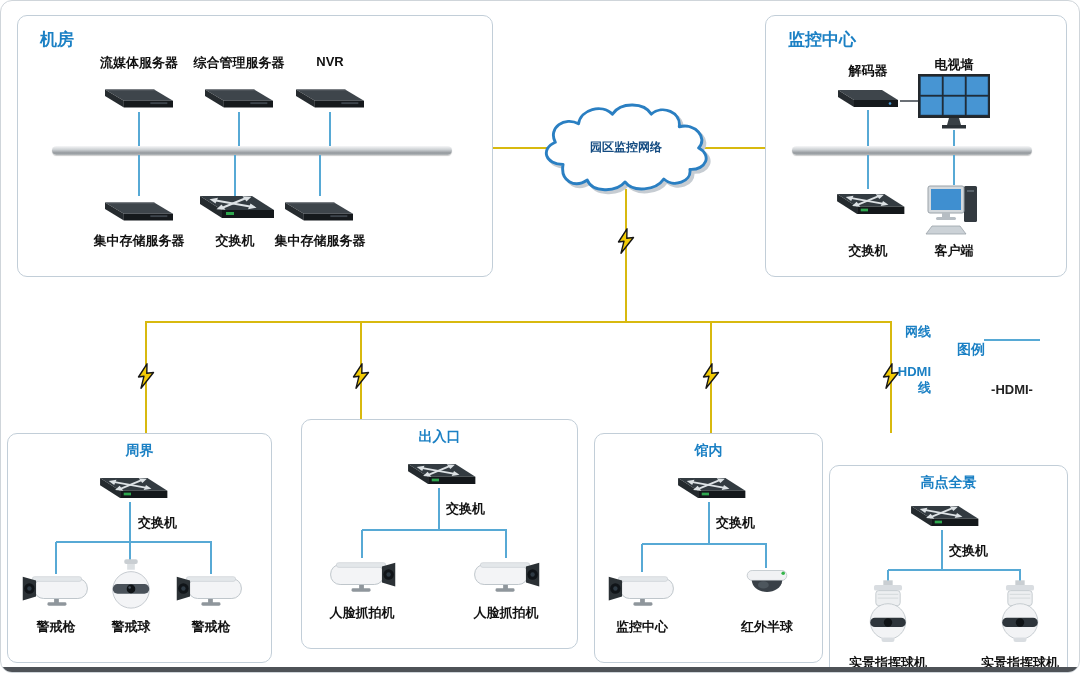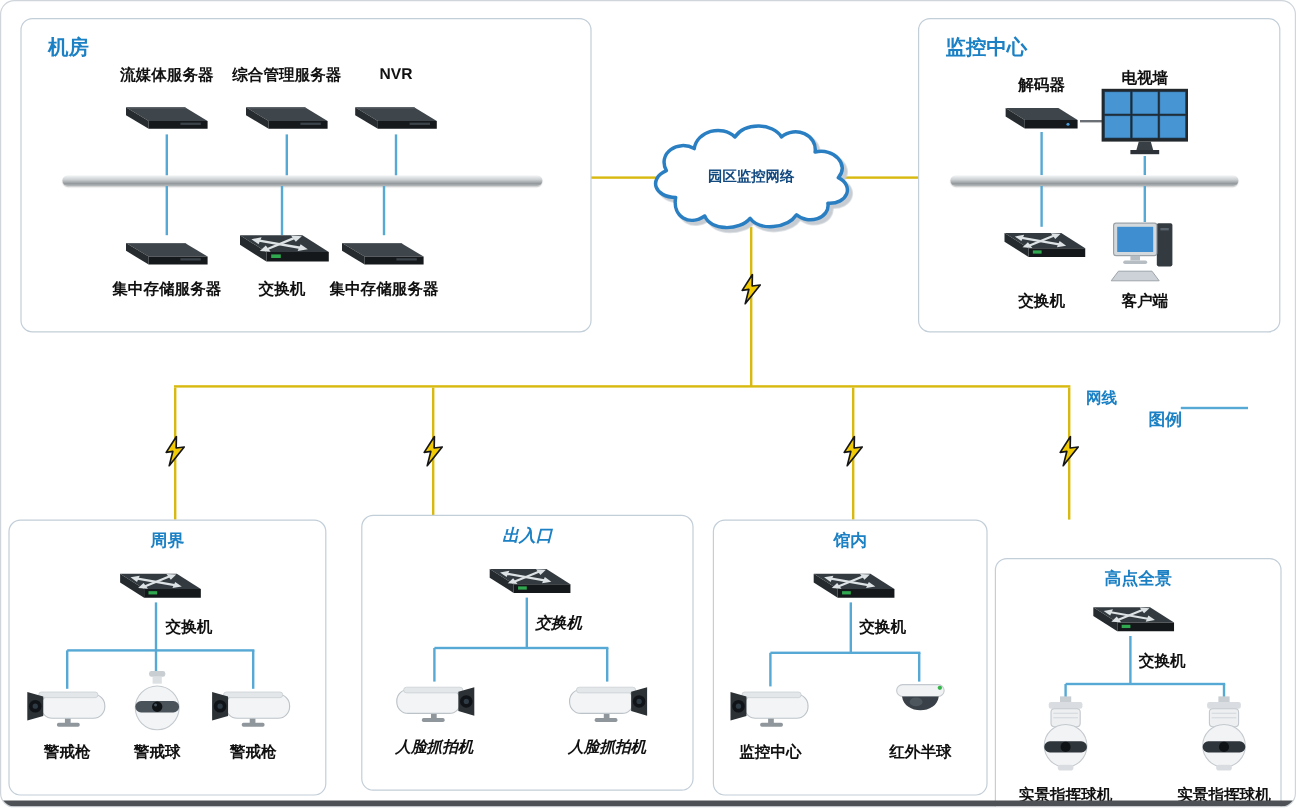--- a/index.html
+++ b/index.html
@@ -232,20 +232,26 @@
     <div class="lblc" style="left:188px;top:226px;">客户端</div>
   </div>
 
   <div class="panel-title" style="left:956px;top:292px;font-size:14px;margin-top:48px;">图例</div>
   <div class="legend-row" style="left:884px;top:320px;width:156px;">
     <div class="legend-label">网线</div>
     <div class="legend-sample">
         <div class="legend-line blue"></div>
       </div>
   </div>
+  <div class="legend-row" style="left:884px;top:376px;width:156px;">
+    <div class="legend-label">HDMI线</div>
+    <div class="legend-sample">
+        <div class="legend-hdmi">-HDMI-</div>
+      </div>
+  </div>
 
   <div class="box" style="left:6px;top:432px;width:263px;height:228px;">
     <div class="zone-title">周界</div>
     <svg class="icon" style="left:83px;top:36px;width:80px;height:38px;">
         <use href="#sym-switch"></use>
       </svg>
     <div class="lbll" style="left:130px;top:80px;">交换机</div>
     <div class="vline blue" style="left:121px;top:68px;height:40px;"></div>
     <div class="hline blue" style="left:48px;top:107px;width:156px;"></div>
     <div class="vline blue" style="left:47px;top:108px;height:32px;"></div>
@@ -258,21 +264,21 @@
         <use href="#sym-ptzball"></use>
       </svg>
     <svg class="icon" style="left:164px;top:136px;width:76px;height:38px;">
         <use href="#sym-bullet"></use>
       </svg>
     <div class="lblc" style="left:48px;top:184px;">警戒枪</div>
     <div class="lblc" style="left:123px;top:184px;">警戒球</div>
     <div class="lblc" style="left:203px;top:184px;">警戒枪</div>
   </div>
 
-  <div class="box" style="left:300px;top:428px;width:275px;height:228px;font-style:italic;">
+  <div class="box" style="left:300px;top:418px;width:275px;height:228px;">
     <div class="zone-title">出入口</div>
     <svg class="icon" style="left:97px;top:36px;width:80px;height:38px;">
         <use href="#sym-switch"></use>
       </svg>
     <div class="lbll" style="left:144px;top:80px;">交换机</div>
     <div class="vline blue" style="left:136px;top:68px;height:42px;"></div>
     <div class="hline blue" style="left:60px;top:109px;width:145px;"></div>
     <div class="vline blue" style="left:59px;top:110px;height:28px;"></div>
     <div class="vline blue" style="left:203px;top:110px;height:28px;"></div>
     <svg class="icon" style="left:22px;top:136px;width:76px;height:38px;transform:scaleX(-1);">

